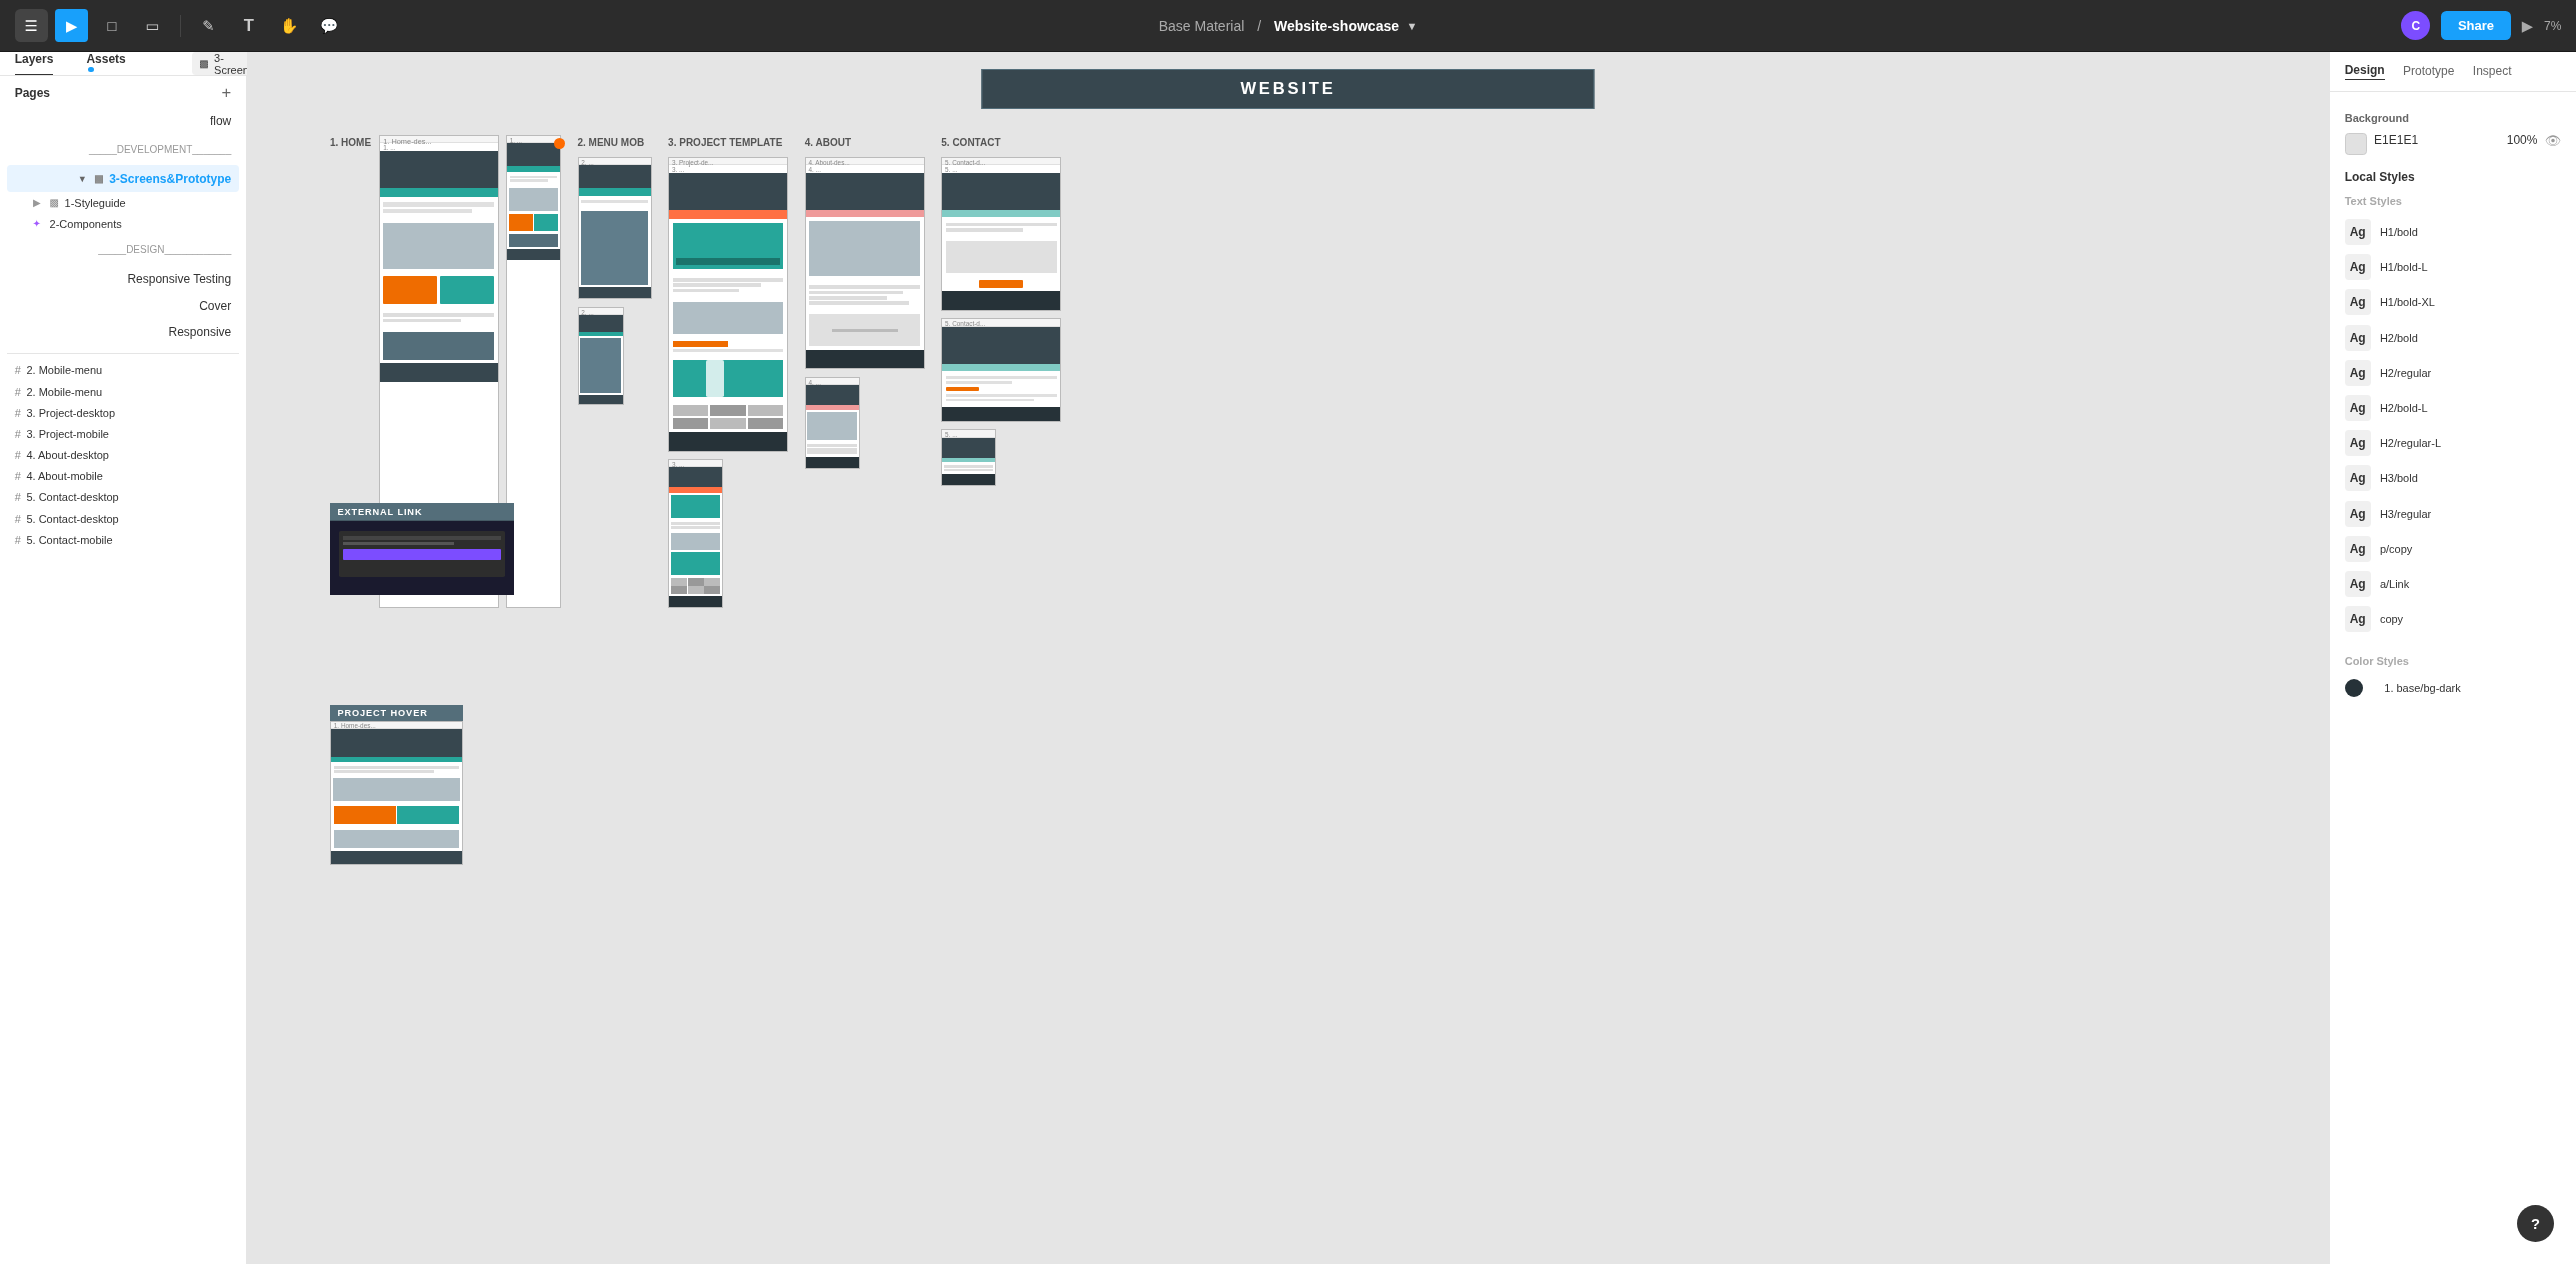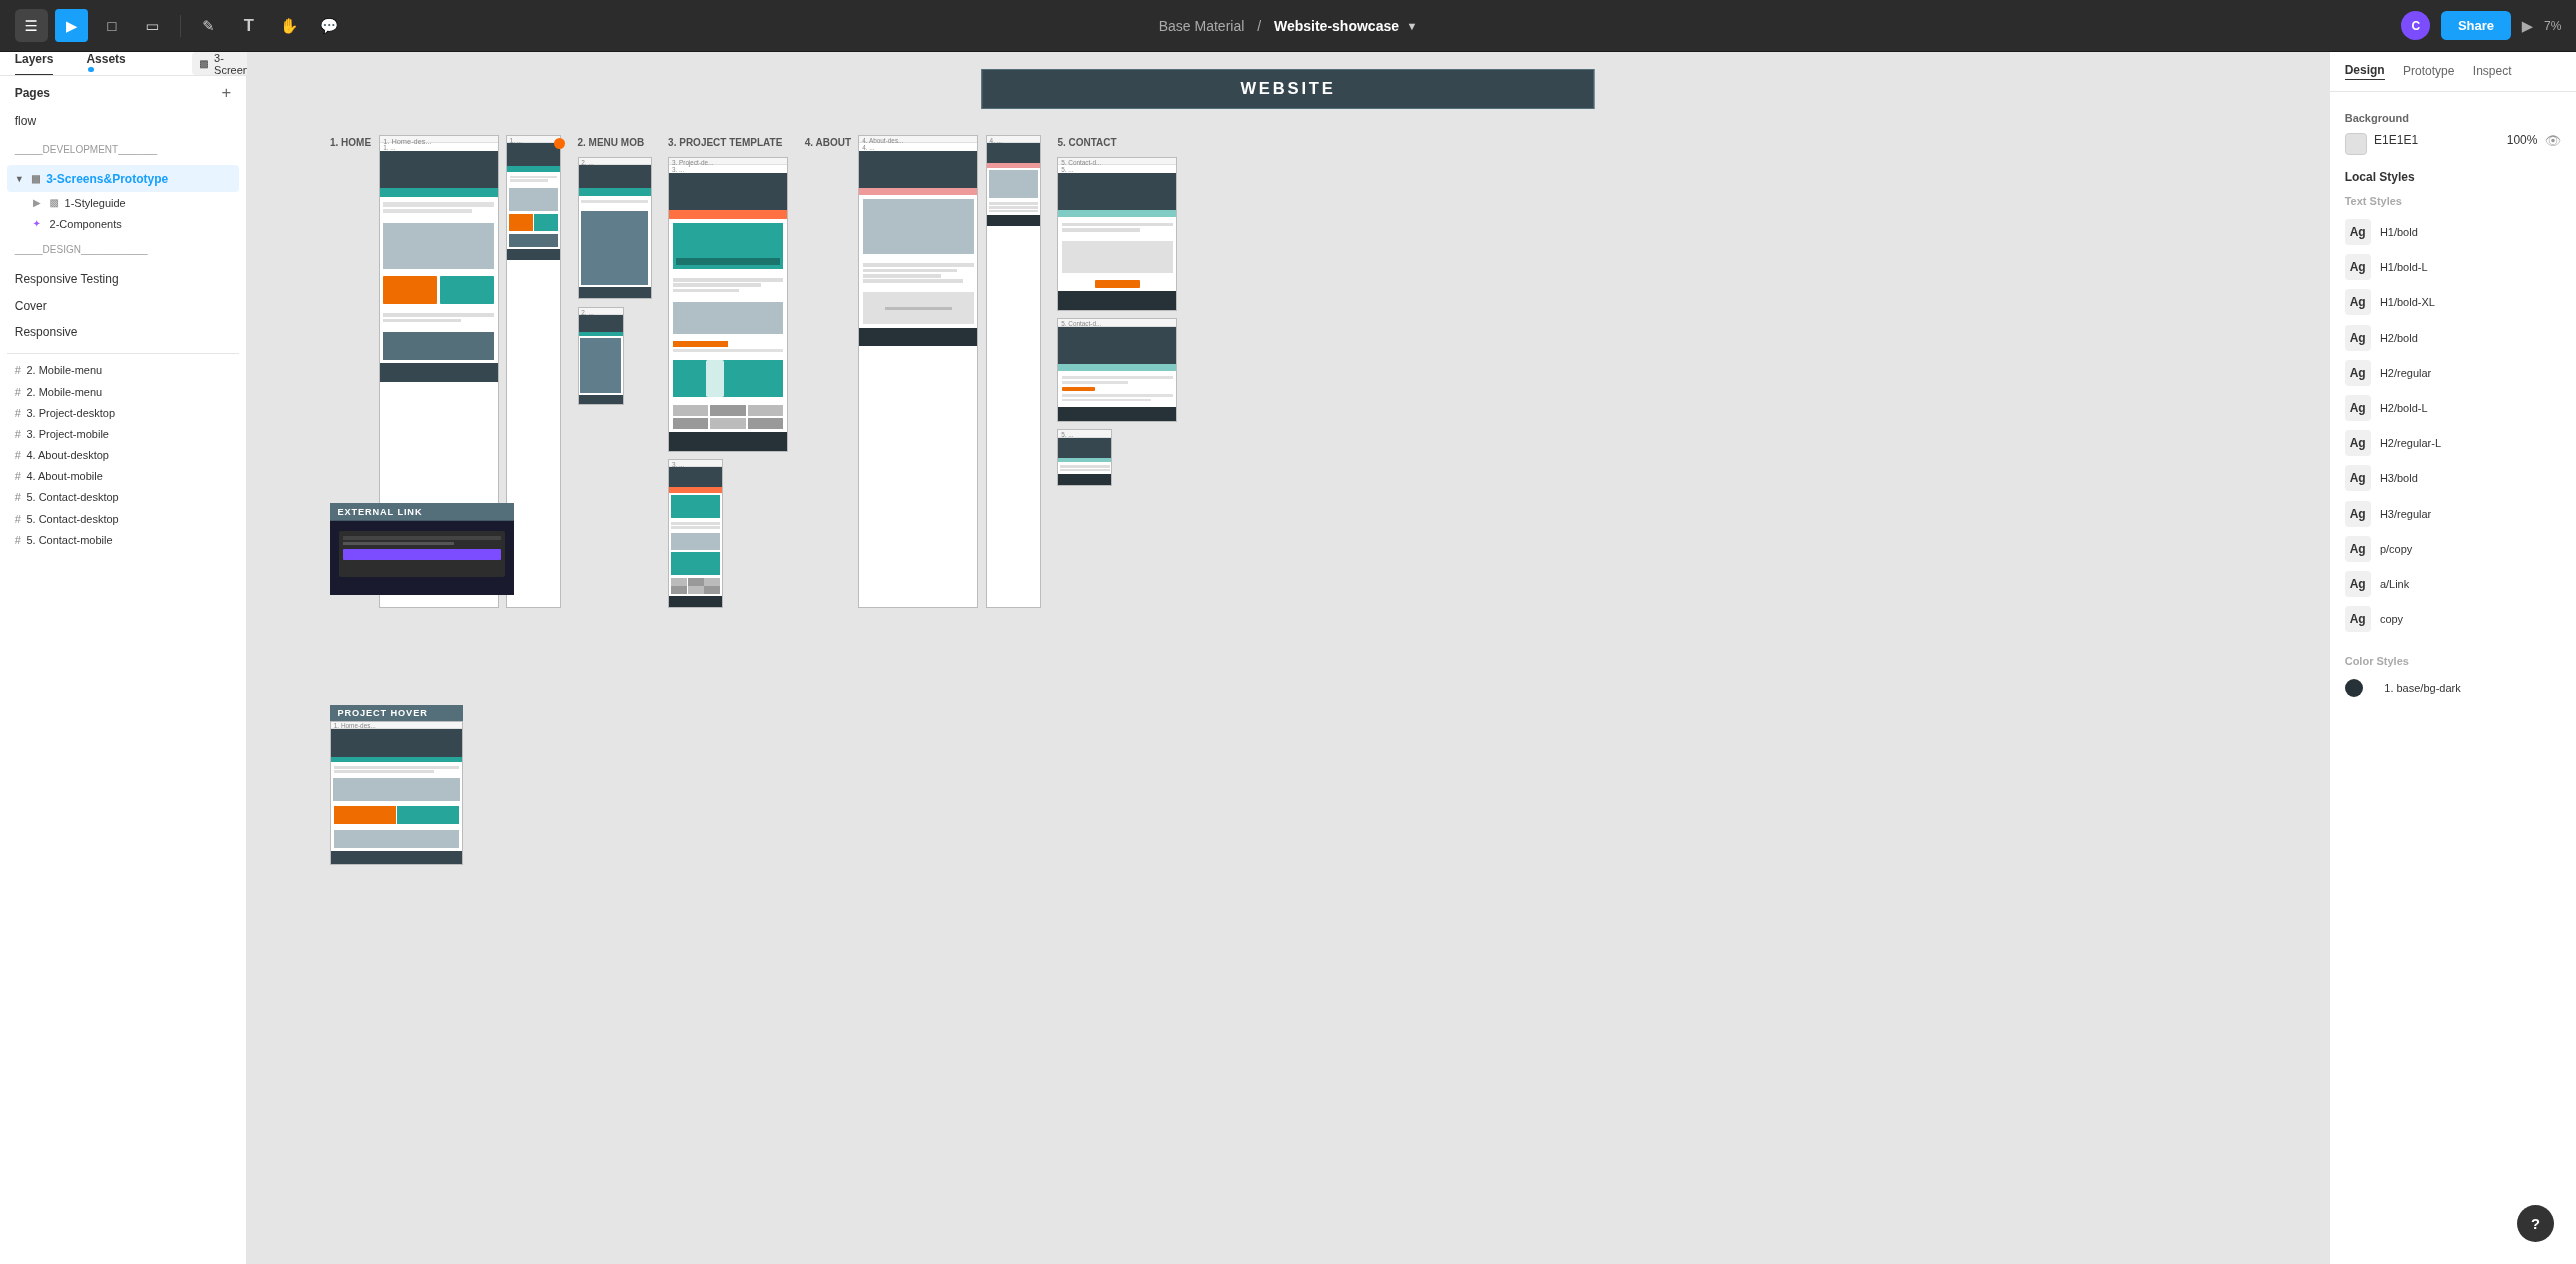--- a/index.html
+++ b/index.html
@@ -124,21 +124,21 @@
     .pages-title { font-size: 12px; font-weight: 600; color: #333; }
     .add-btn { color: #666; font-size: 16.6px; cursor: pointer; line-height: 1; }
 
     .pages-list { padding: 0 7.4px; overflow-y: auto; flex: 1; }
     .page-item {
       padding: 6.4px 7.4px;
       font-size: 12px;
       color: #333;
       cursor: pointer;
       border-radius: 3.7px;
-      display: flex; align-items: center; gap: 5.5px;
+      display: flex; align-items: center; gap: 5.5px; justify-content: flex-end;
     }
     .page-item.active { background: #e8f4ff; color: #18a0fb; font-weight: 600; }
     .page-item.separator { color: #999; font-size: 10px; margin: 3.7px 0; cursor: default; }
 
     .layer-item {
       padding: 4.6px 7.4px;
       font-size: 11px;
       color: #333;
       cursor: pointer;
       display: flex; align-items: center; gap: 5.5px;
@@ -555,21 +555,21 @@
             <div style="height:7.4px;background:#999;"></div>
             <div style="height:7.4px;background:#bbb;"></div>
             <div style="height:7.4px;background:#999;"></div>
             <div style="height:7.4px;background:#bbb;"></div>
             <div style="height:7.4px;background:#999;"></div>
           </div>
           <div style="height:11px;background:#263238;"></div>
         </div>
       </div>
 
-      <div style="display:flex;gap:7.4px;">
+      <div style="display:flex;flex-direction:column;gap:7.4px;">
         <div style="font-size:10px;color:#555;font-weight:600;padding:1.8px 0;">4. ABOUT</div>
         <div style="width:120px;background:#fff;border:0.9px solid #bbb;">
           <div style="height:7.4px;font-size:6.4px;color:#888;padding:0.9px 2.8px;background:#f5f5f5;border-bottom:0.9px solid #e0e0e0;">4. About-des...</div>
           <div style="height:7.4px;font-size:6.4px;color:#888;padding:0.9px 2.8px;">4. ...</div>
           <div style="height:37px;background:#37474f;"></div>
           <div style="height:7.4px;background:#ef9a9a;"></div>
           <div style="height:55px;background:#b0bec5;margin:3.7px;"></div>
           <div style="padding:3.7px;">
             <div style="height:3.7px;background:#ddd;margin:1.8px 0;"></div>
             <div style="height:3.7px;background:#ddd;margin:1.8px 0;width:85%;"></div>

